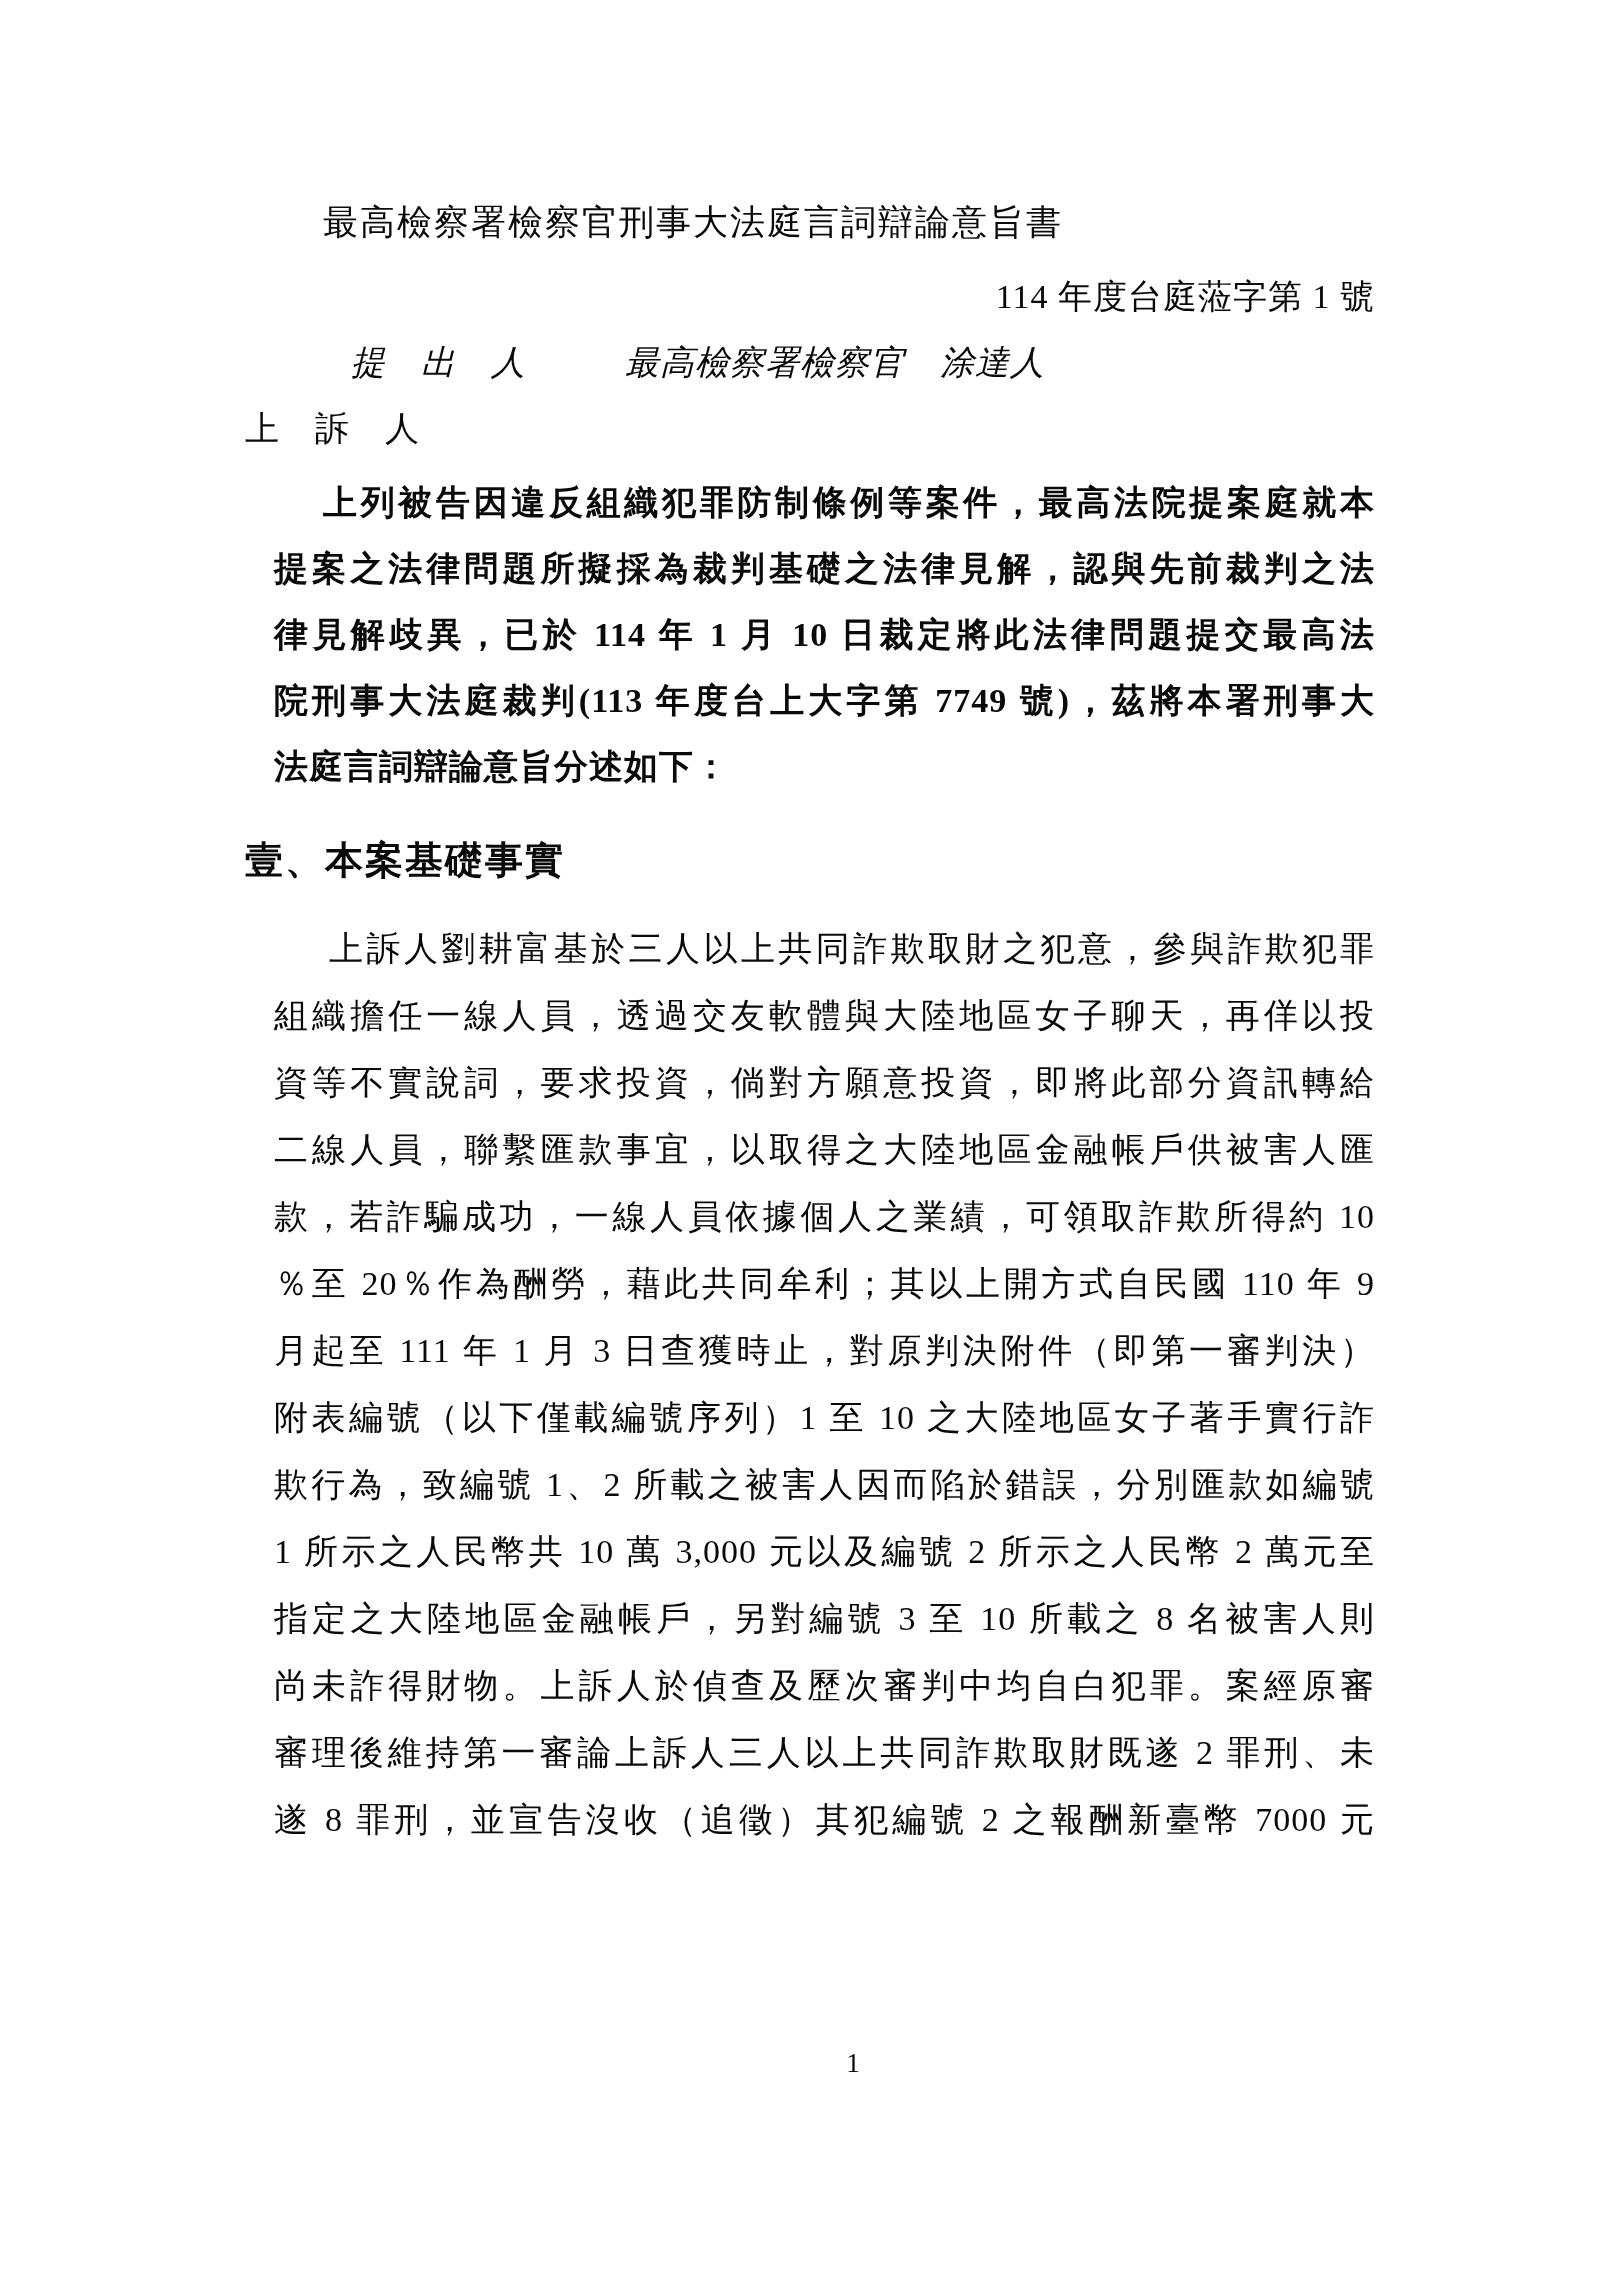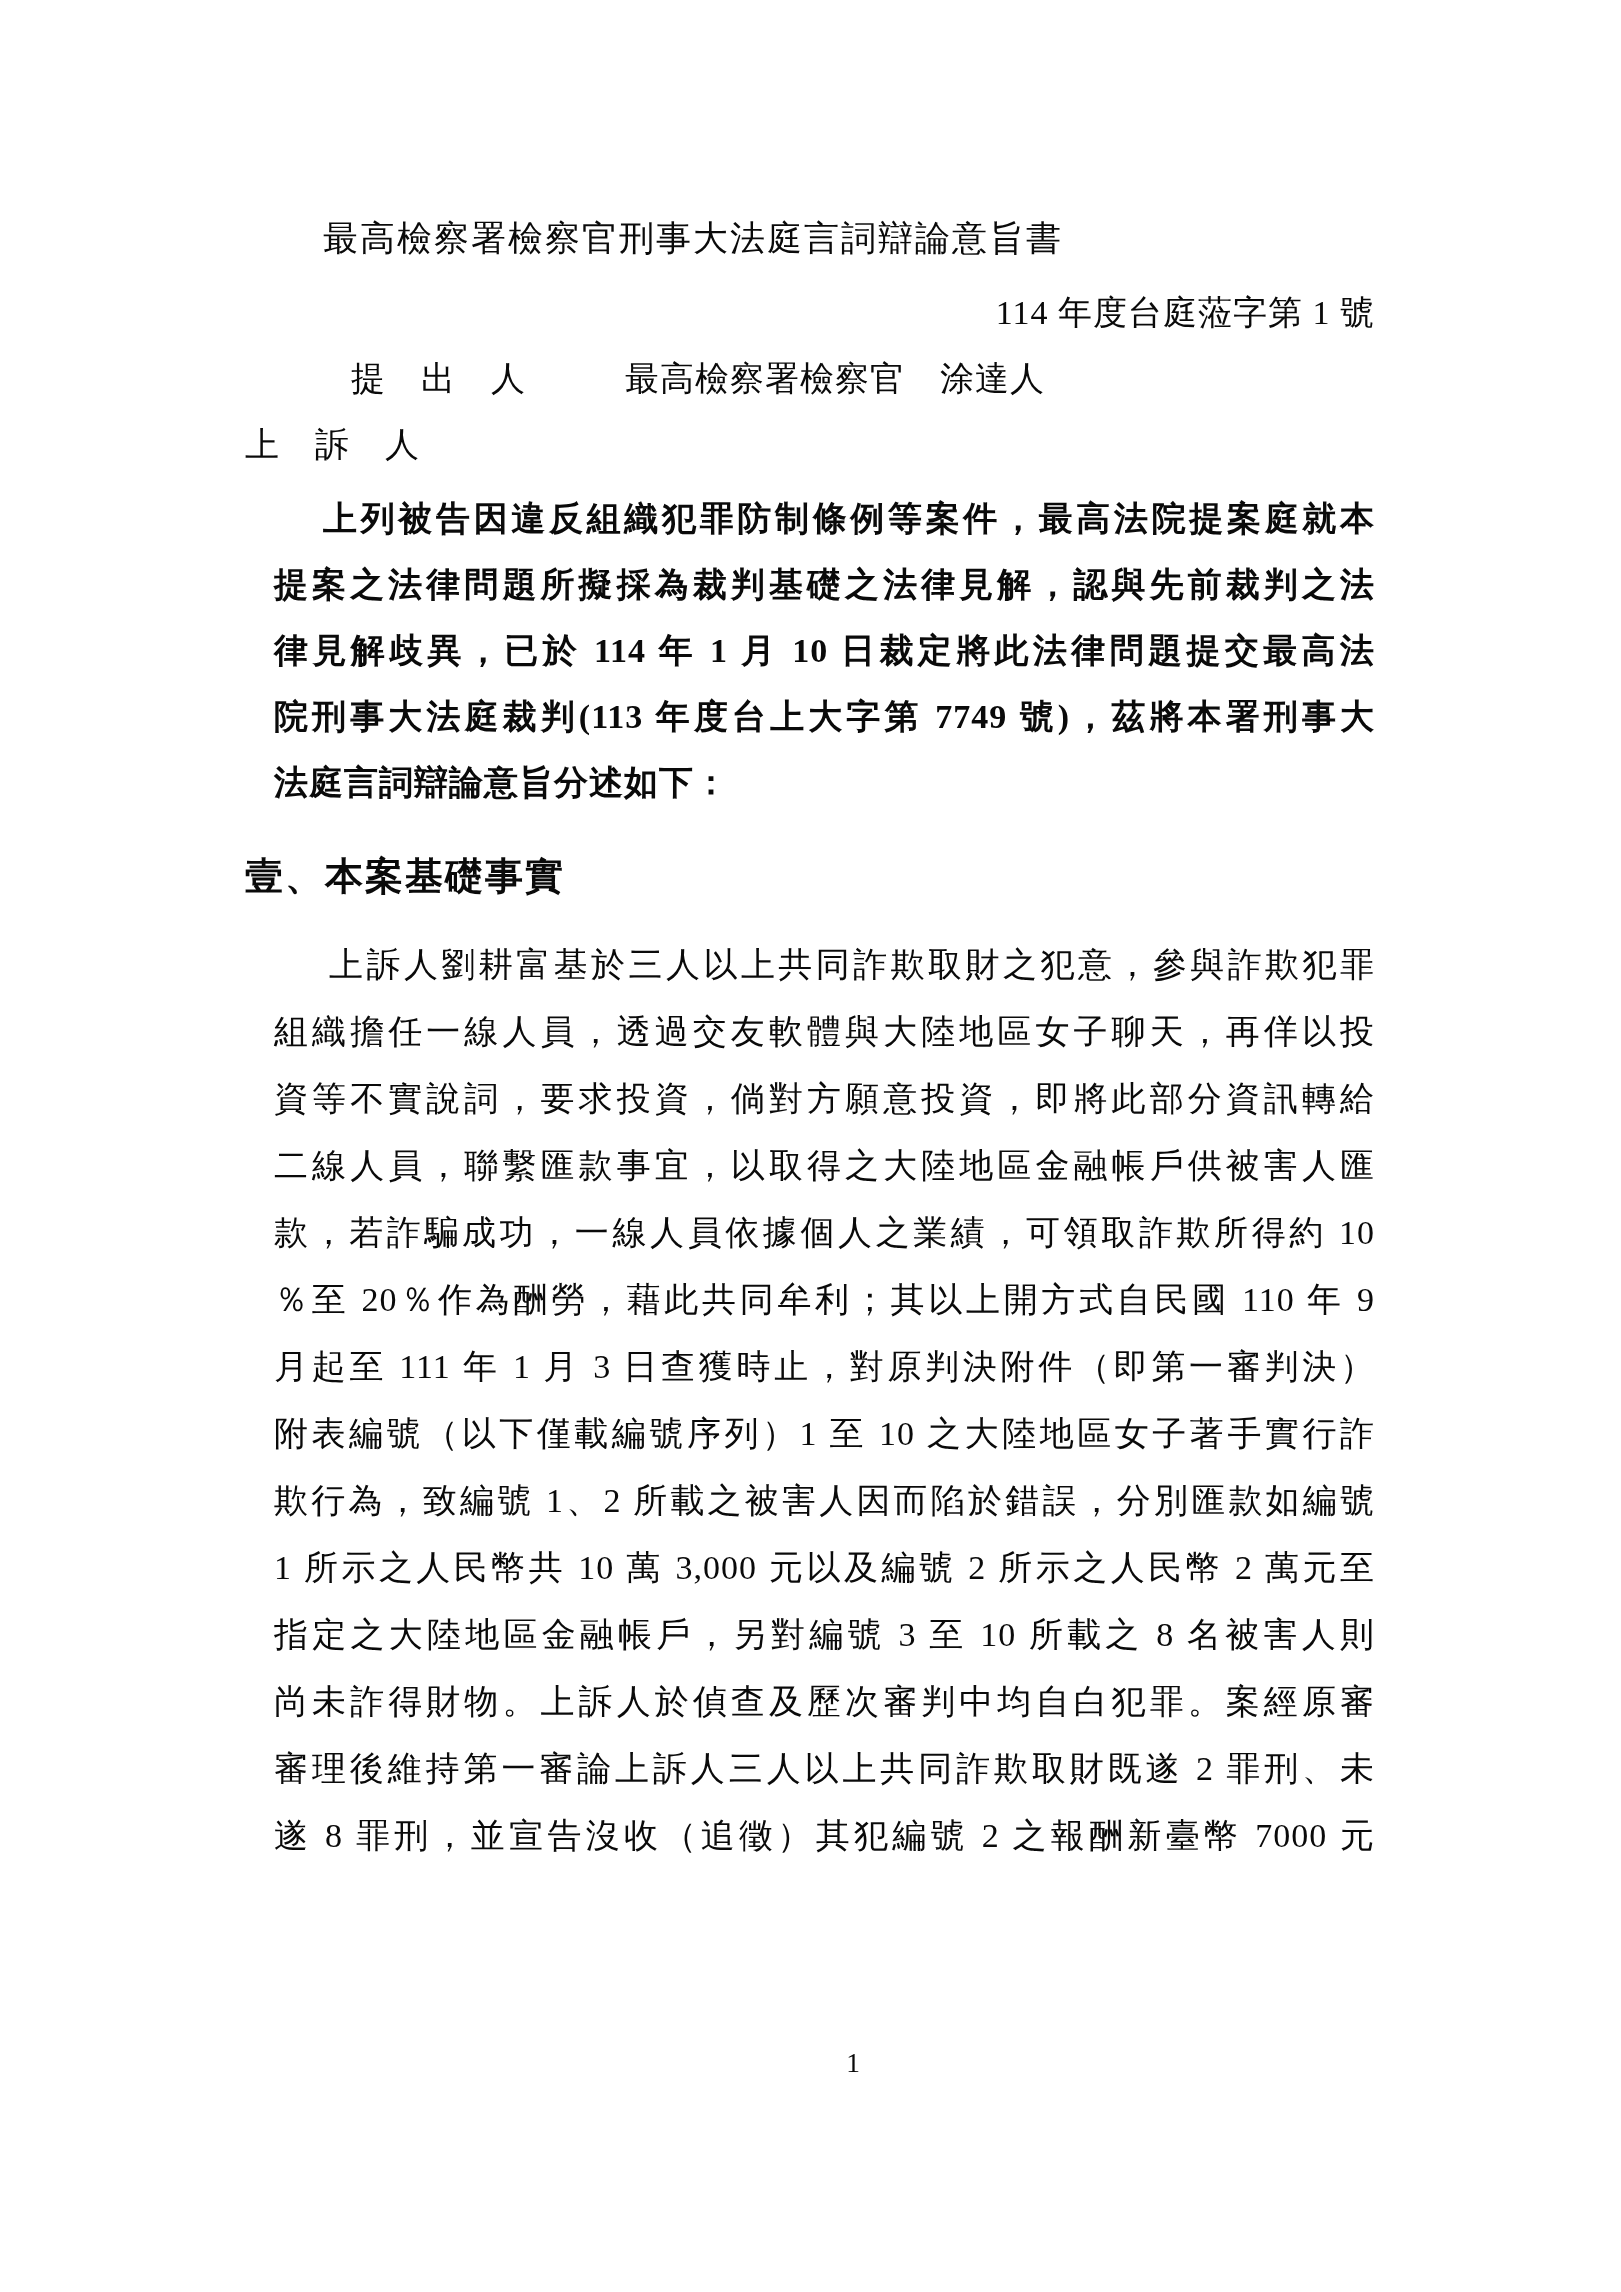--- a/index.html
+++ b/index.html
@@ -8,21 +8,21 @@
     width: 1621px;
     height: 2293px;
     background: #ffffff;
     color: #0a0a0a;
     font-family: "Liberation Serif", "DejaVu Serif", serif;
     overflow: hidden;
   }
   .content {
     position: absolute;
     left: 245px;
-    top: 206px;
+    top: 190px;
     width: 1130px;
   }
   .line {
     font-size: 34px;
     line-height: 66px;
     letter-spacing: 1px;
     white-space: pre-wrap;
   }
   .doc-title {
     margin-left: 78px;
@@ -77,21 +77,21 @@
 <body>
 
 <div class="page">
   <div class="content">
 
     <div class="doc-title">最高檢察署檢察官刑事大法庭言詞辯論意旨書</div>
 
     <div class="line case-no">114 年度台庭蒞字第 1 號</div>
 
     <div class="parties">
-      <div class="line" style="margin-left:106px;"><span class="party-label">提　出　人</span><span>最高檢察署檢察官　涂達人</span></div>
+      <div class="line" style="margin-left:106px;font-style:italic;"><span class="party-label">提　出　人</span><span>最高檢察署檢察官　涂達人</span></div>
       <div class="line" style=""><span class="party-label">上　訴　人</span><span></span></div>
     </div>
 
     <div class="para preamble bodyindent">
       <div class="line just indent1">上列被告因違反組織犯罪防制條例等案件，最高法院提案庭就本</div>
       <div class="line just">提案之法律問題所擬採為裁判基礎之法律見解，認與先前裁判之法</div>
       <div class="line just">律見解歧異，已於 114 年 1 月 10 日裁定將此法律問題提交最高法</div>
       <div class="line just">院刑事大法庭裁判(113 年度台上大字第 7749 號)，茲將本署刑事大</div>
       <div class="line plain">法庭言詞辯論意旨分述如下：</div>
     </div>

